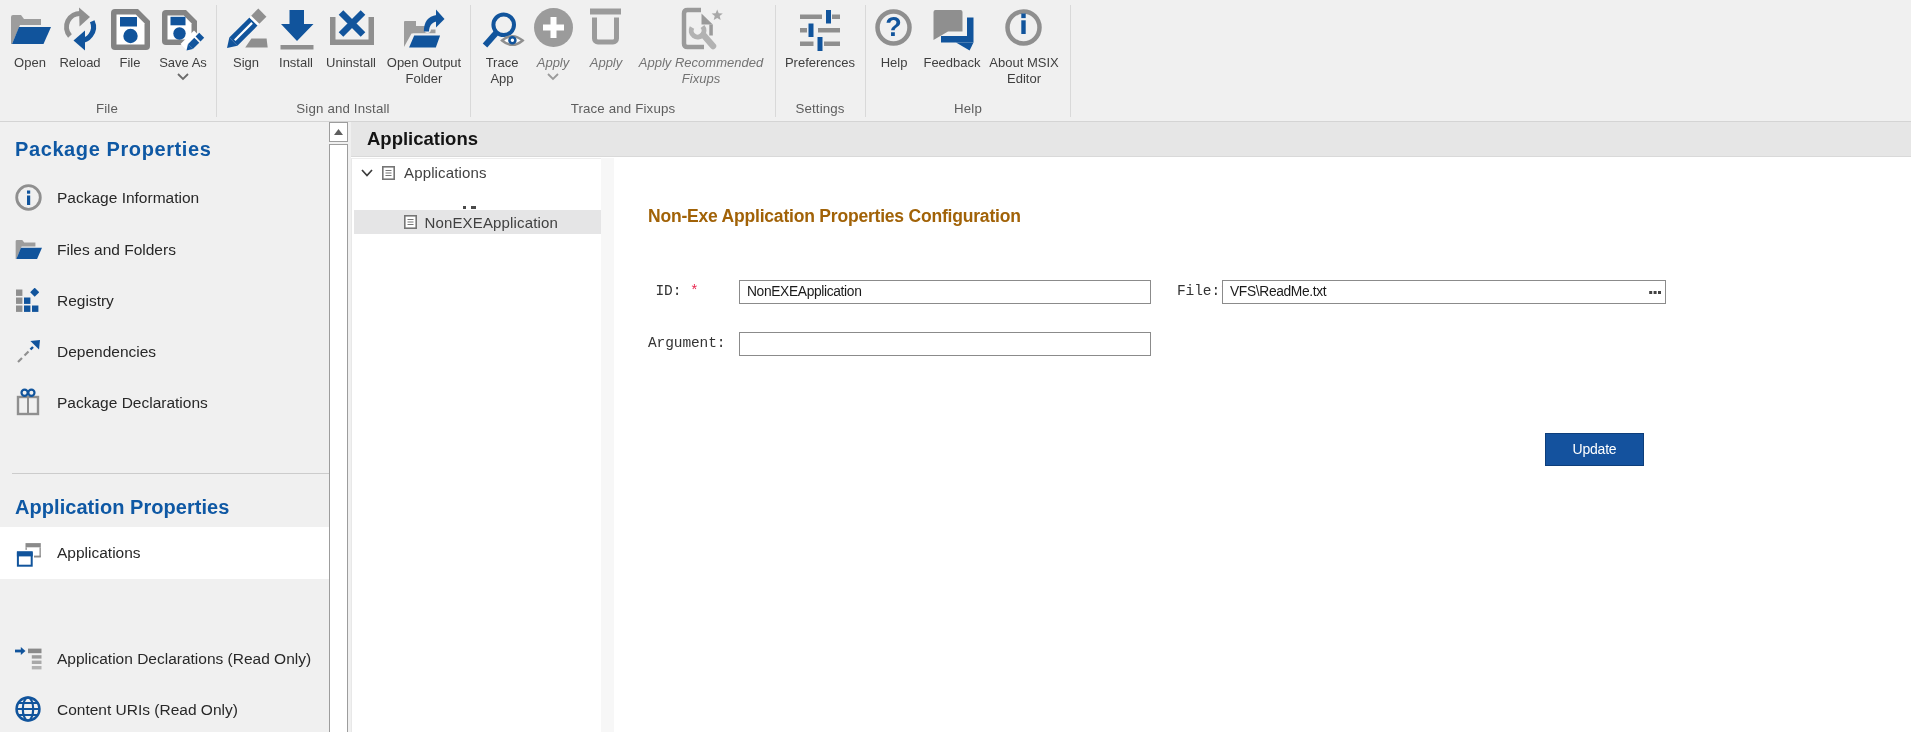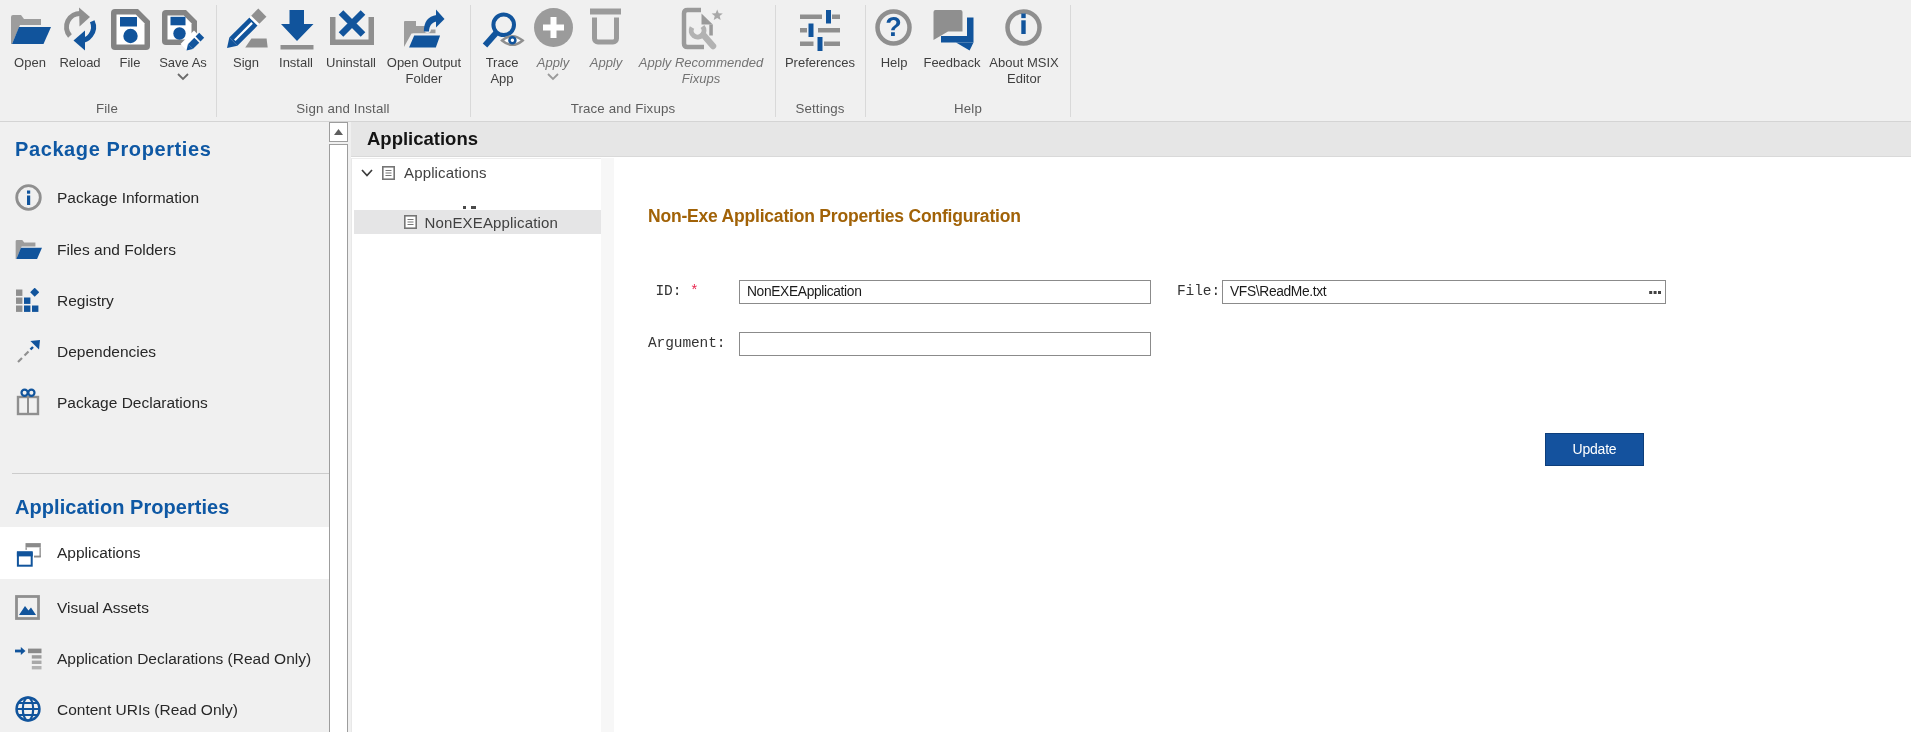--- a/index.html
+++ b/index.html
@@ -282,27 +282,20 @@
         <rect x="9.5" y="2.1" width="15.3" height="4.2" fill="#8a8a8a"></rect>
         <rect x="9.5" y="6.3" width="1.3" height="2.6" fill="#8a8a8a"></rect>
         <rect x="23.5" y="6.3" width="1.3" height="9.7" fill="#8a8a8a"></rect>
         <rect x="18" y="14.6" width="6.8" height="1.9" fill="#8a8a8a"></rect>
         <rect x="1.9" y="12.2" width="13.8" height="12.5" fill="#fff" stroke="#11549c" stroke-width="2"></rect>
         <rect x="0.9" y="10.2" width="15.8" height="5.2" fill="#11549c"></rect>
       </svg>
       <div class="txt">Applications</div>
     </div>
 
-    <div class="sbitem" style="top:460px">
-      <svg style="left:15px;top:13px" width="25" height="25" viewBox="0 0 25 25">
-        <rect x="1.5" y="1.5" width="22" height="22" fill="none" stroke="#8f8f8f" stroke-width="2.8"></rect>
-        <path d="M4,20 L10,11 L13.5,15.5 L16,12.5 L21,20 Z" fill="#11549c"></path>
-      </svg>
-      <div class="txt">Visual Assets</div>
-    </div>
 
     <div class="sbitem" style="top:511px">
       <svg style="left:15px;top:13px" width="27" height="26" viewBox="0 0 27 26">
         <path d="M0,5 H6.5" stroke="#11549c" stroke-width="2.8" fill="none"></path>
         <path d="M5.8,0.9 L10.5,5 L5.8,9.1 Z" fill="#11549c"></path>
         <rect x="13" y="2.6" width="13.5" height="4.6" fill="#8a8a8a"></rect>
         <rect x="16.8" y="9.2" width="9.7" height="3.4" fill="#9c9c9c"></rect>
         <rect x="16.8" y="14.6" width="9.7" height="3.4" fill="#a8a8a8"></rect>
         <rect x="16.8" y="20" width="9.7" height="3.4" fill="#b2b2b2"></rect>
       </svg>

